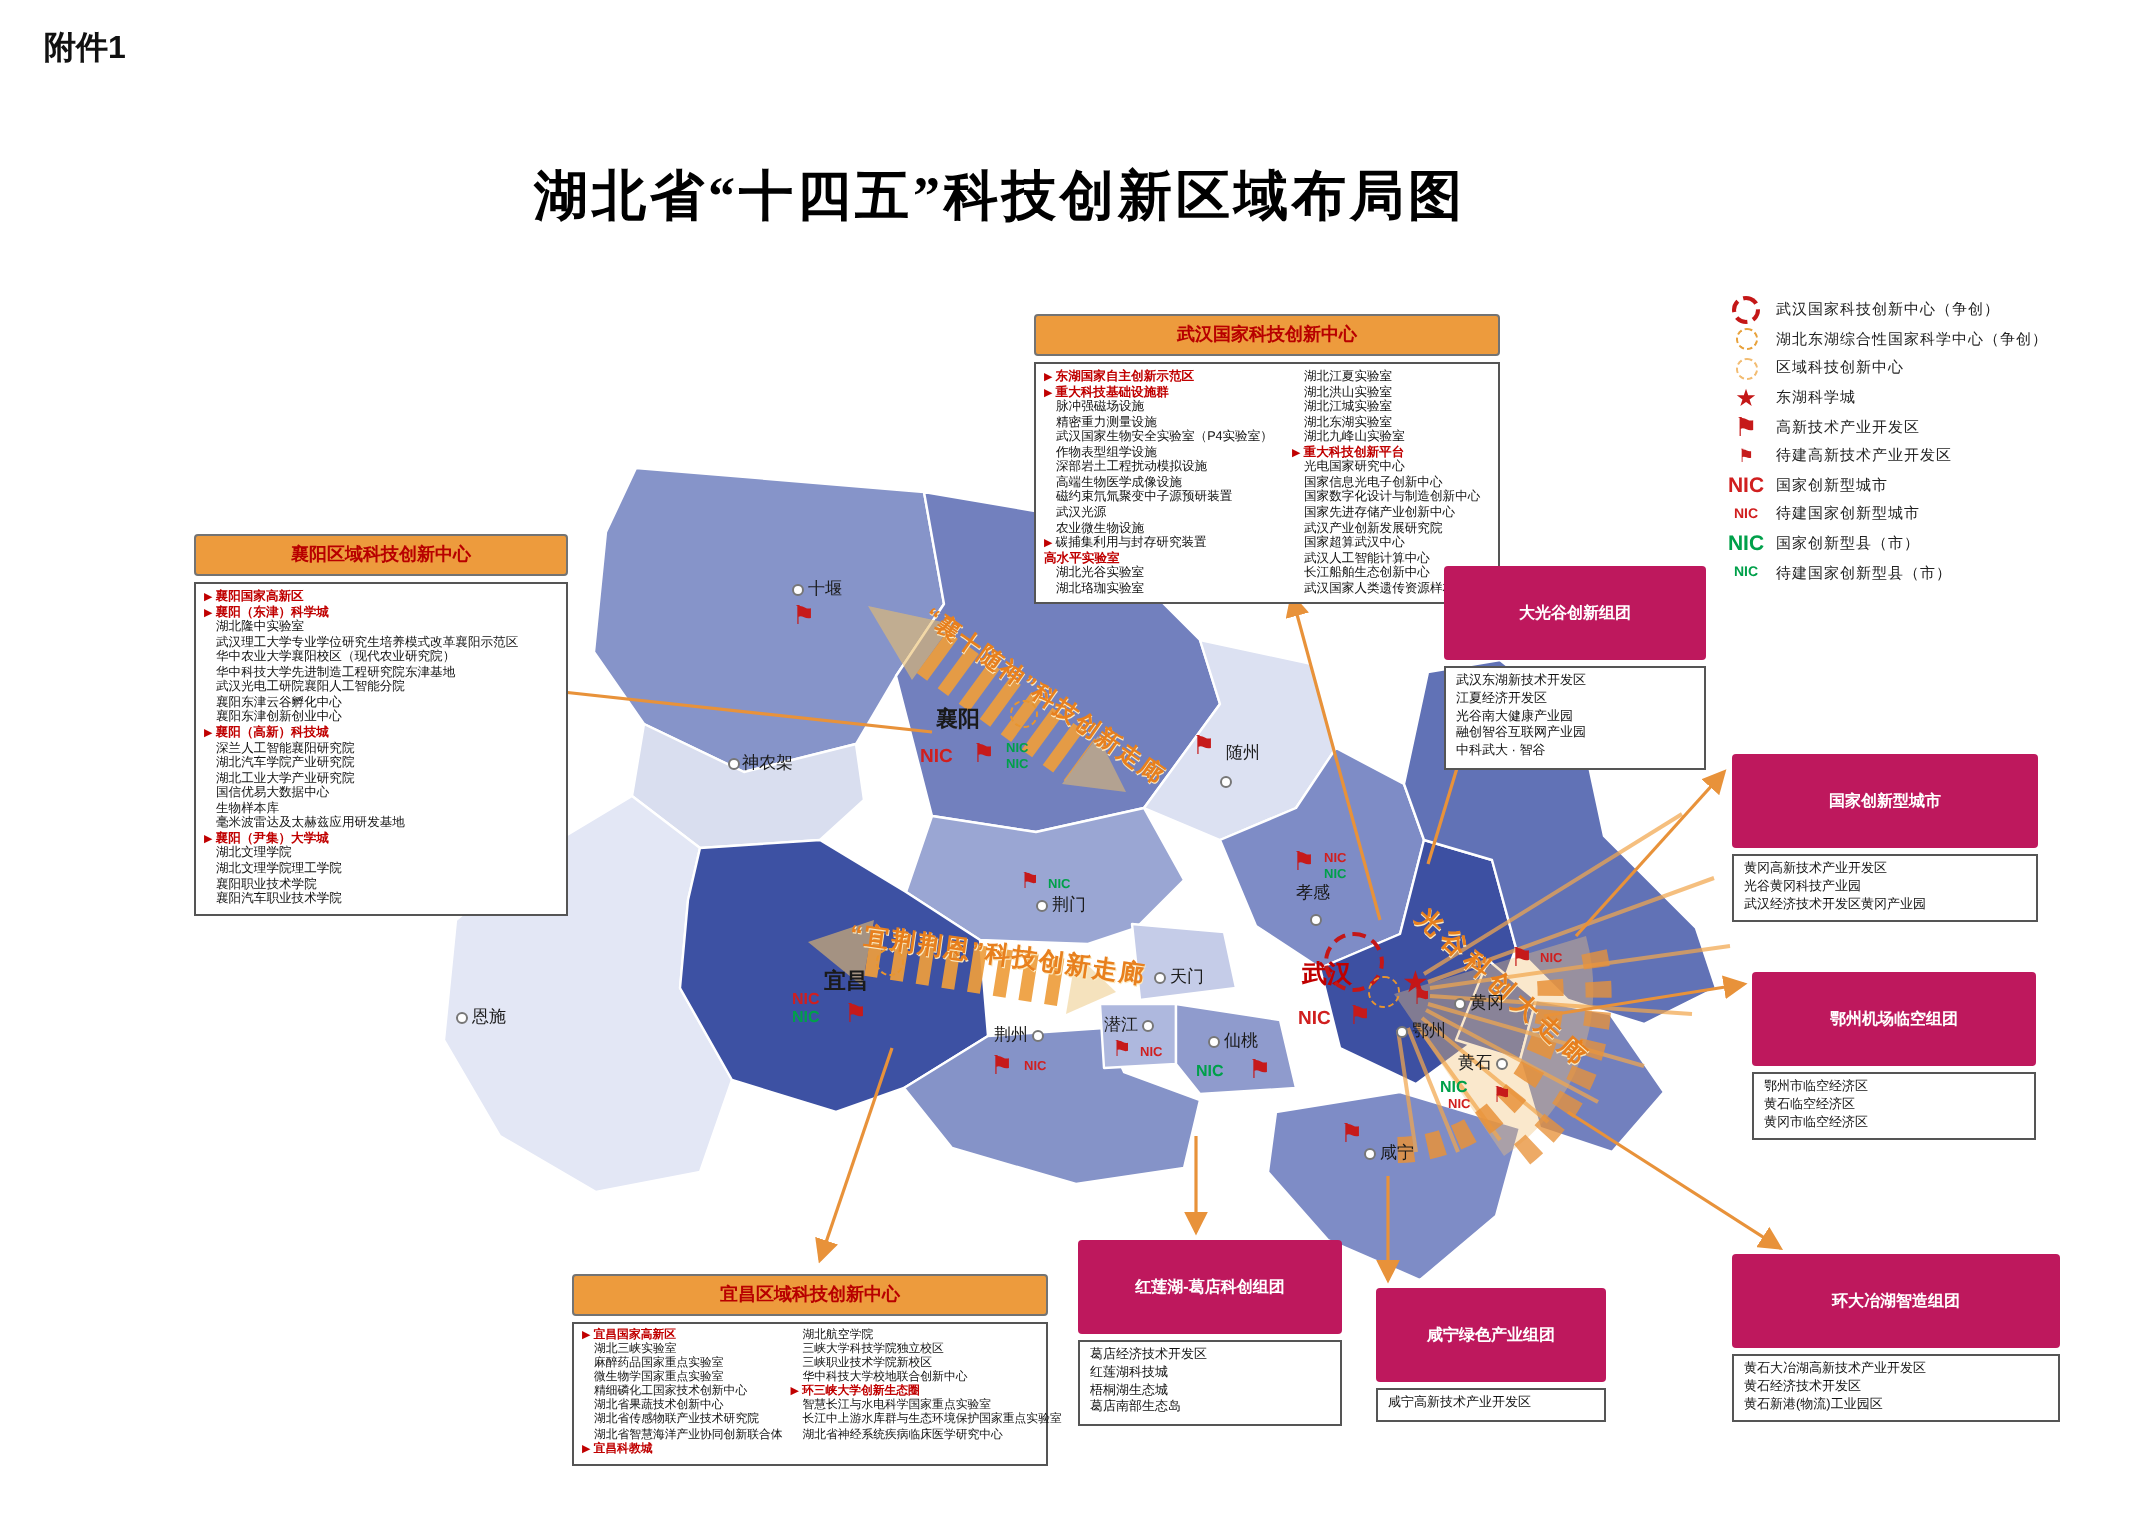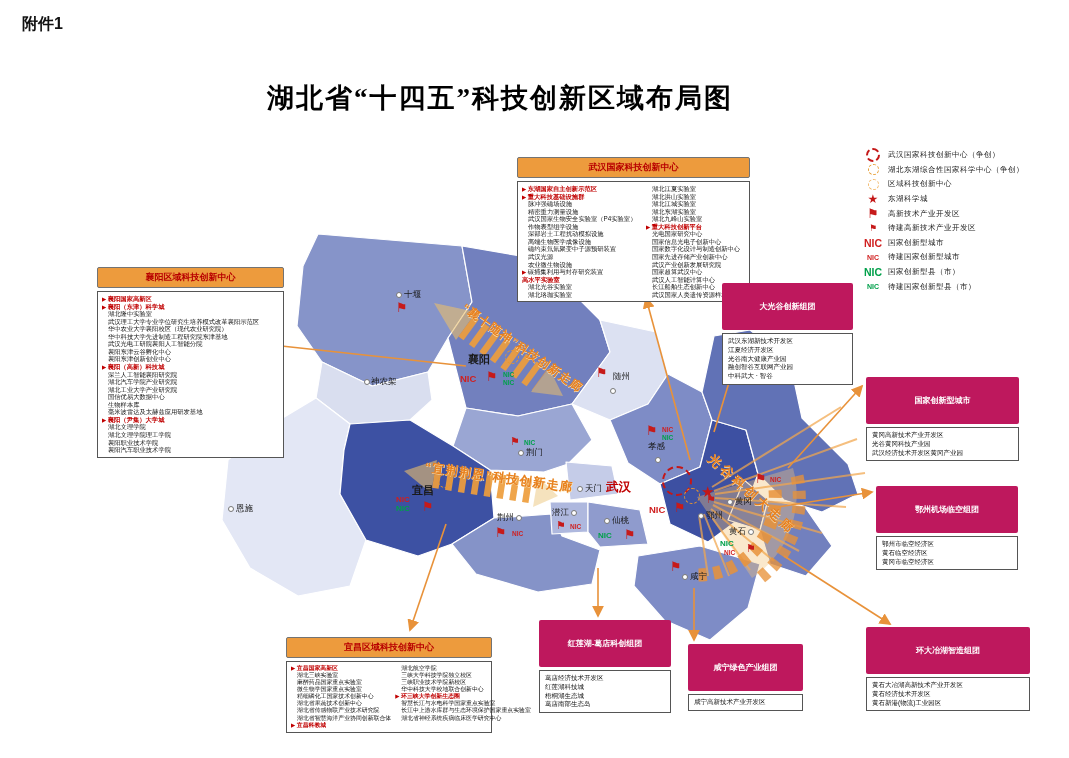--- a/index.html
+++ b/index.html
@@ -166,21 +166,21 @@
   <span class="dot" style="position:absolute;left:610px;top:388px;z-index:21;"></span>
 
   <span class="flag lg" style="left:646px;top:424px;">⚑</span>
   <span class="nic red sm" style="left:662px;top:427px;">NIC</span>
   <span class="nic green sm" style="left:662px;top:435px;">NIC</span>
   <div class="city" style="left:648px;top:441px;">
       <span>孝感</span>
     </div>
   <span class="dot" style="position:absolute;left:655px;top:457px;z-index:21;"></span>
 
-  <div class="city wh" style="left:606px;top:479px;">
+  <div class="city wh" style="left:651px;top:479px;">
       <span>武汉</span>
     </div>
   <span class="dcircle dc-red" style="left:662px;top:466px;width:26px;height:26px;"></span>
   <span class="dcircle dc-orange" style="left:684px;top:488px;width:14px;height:14px;"></span>
   <span class="star" style="left:701px;top:484px;">★</span>
   <span class="nic red lg" style="left:649px;top:505px;">NIC</span>
   <span class="flag lg" style="left:674px;top:501px;">⚑</span>
 
   <span class="flag md" style="left:510px;top:436px;">⚑</span>
   <span class="nic green sm" style="left:524px;top:440px;">NIC</span>
@@ -381,21 +381,21 @@
         <div class="li">生物样本库</div>
         <div class="li">毫米波雷达及太赫兹应用研发基地</div>
         <div class="li hd">襄阳（尹集）大学城</div>
         <div class="li">湖北文理学院</div>
         <div class="li">湖北文理学院理工学院</div>
         <div class="li">襄阳职业技术学院</div>
         <div class="li">襄阳汽车职业技术学院</div>
       </div>
   </div>
 
-  <div class="callout orange yichang" style="left:286px;top:637px;width:206px;">
+  <div class="callout orange yichang" style="left:286px;top:637px;width:238px;">
     <div class="co-head">宜昌区域科技创新中心</div>
     <div class="co-body cols">
       <div style="width:104px;">
 
       <div class="li hd">宜昌国家高新区</div>
           <div class="li">湖北三峡实验室</div>
           <div class="li">麻醉药品国家重点实验室</div>
           <div class="li">微生物学国家重点实验室</div>
           <div class="li">精细磷化工国家技术创新中心</div>
           <div class="li">湖北省果蔬技术创新中心</div>

